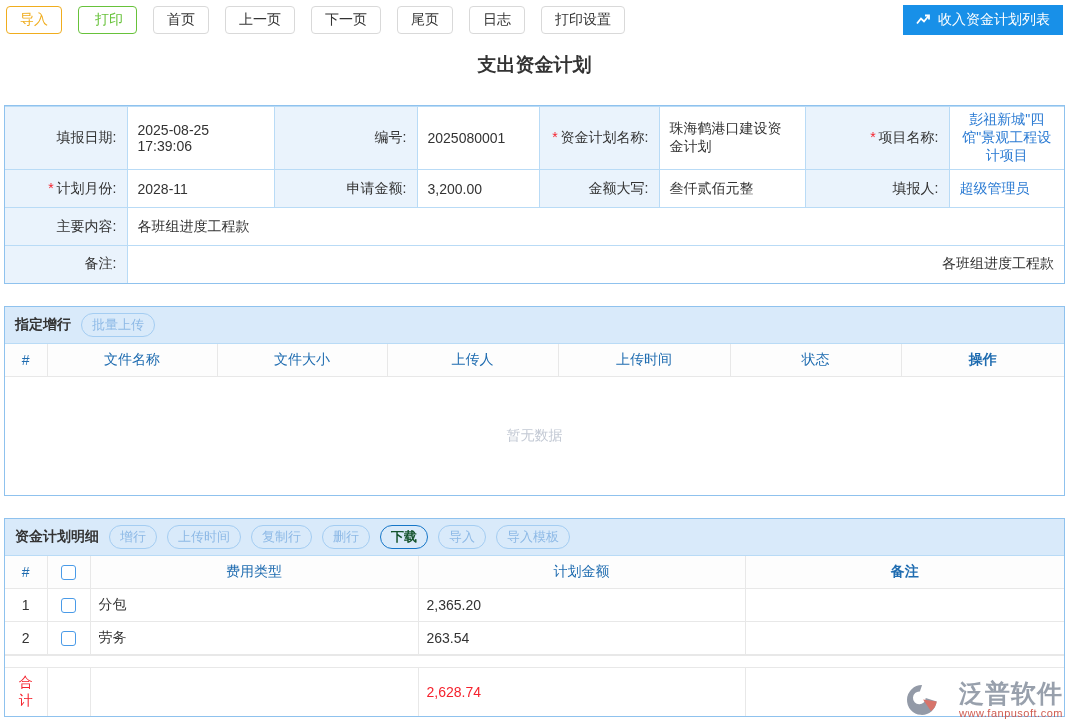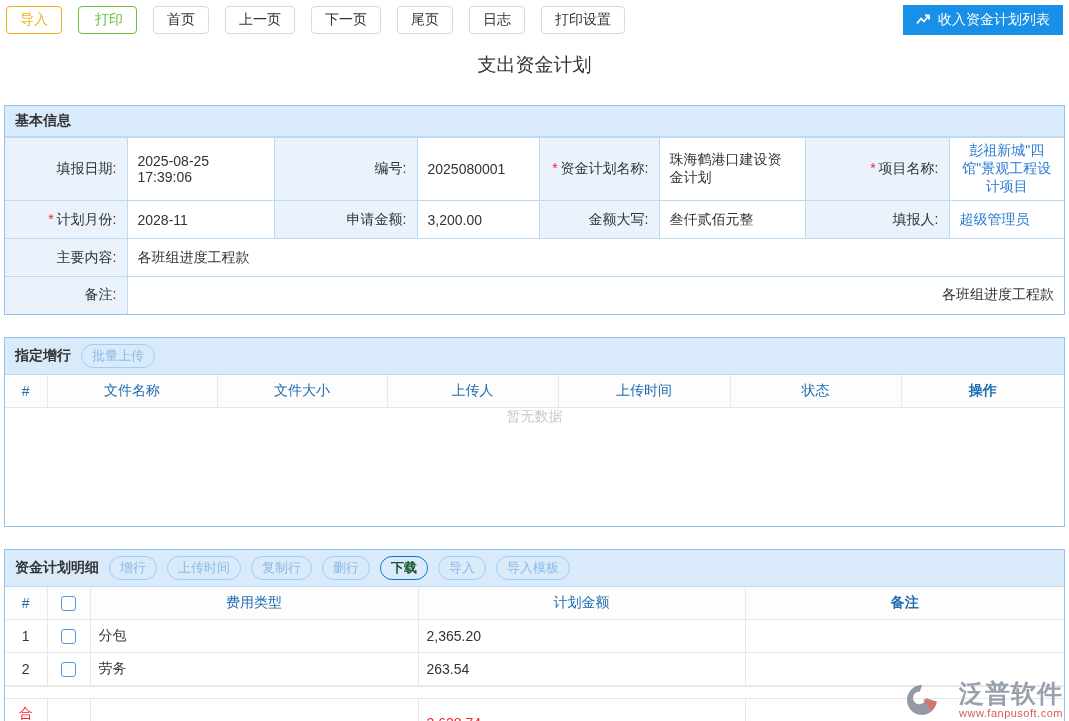--- a/index.html
+++ b/index.html
@@ -16,21 +16,21 @@
     padding:4px 13px; font-size:14px; color:#333; cursor:pointer; white-space:nowrap;
     font-family:inherit;
   }
   .tbtn-import { color:#f0ad1e; border-color:#f0ad1e; }
   .tbtn-print  { color:#67c23a; border-color:#67c23a;padding-left:16px; }
   .tbtn-primary {
     margin-left:auto; background:#1890e8; border-color:#1890e8; color:#fff;
     display:inline-flex; align-items:center; gap:7px; padding:5px 12px; border-radius:0;
   }
   
-  .page-title { text-align:center; font-size:19px; font-weight:normal; color:#333; margin:13px 0 27px 0; }
+  .page-title { text-align:center; font-size:19px; font-weight:bold; color:#333; margin:13px 0 27px 0; }
   
   .section { border:1px solid #8fc2ee; margin:0 4px 22px 4px; background:#fff; }
   .section-header {
     background:#d9eafa; padding:6px 10px; font-weight:bold; color:#333;
     display:flex; align-items:center; gap:10px; border-bottom:1px solid #b9dbf6;
   }
   .chip {
     font-weight:normal; font-size:13px; background:transparent; cursor:pointer;
     border:1px solid #a4cdf2; color:#8db9e6; border-radius:12px; padding:2px 10px;
     font-family:inherit;
@@ -47,21 +47,21 @@
   .link { color:#2b7bd3; }
   .center { text-align:center; }
   
   .grid-table { width:100%; border-collapse:collapse; table-layout:fixed; }
   .grid-table th, .grid-table td { border:1px solid #e8e8e8; font-weight:normal; }
   .grid-table th { color:#1f6cb0; padding:7px 6px; text-align:center; background:#fdfdfd; }
   .grid-table td { padding:6px 8px; height:33px; }
   .grid-table tr th:first-child, .grid-table tr td:first-child { border-left:none; }
   .grid-table tr th:last-child,  .grid-table tr td:last-child  { border-right:none;font-weight:bold; }
   .grid-table tr:first-child th { border-top:none; }
-  .empty-body { height:118px; display:flex; justify-content:center; }
+  .empty-body { height:118px; display:flex; align-items:center; justify-content:center; }
   .empty-text { color:#c3c9d4; font-size:14px; }
   
   .cbx {
     display:inline-block; width:15px; height:15px; border:1px solid #4a9be8;
     border-radius:3px; background:#fff; vertical-align:middle; cursor:pointer;
   }
   
   .spacer-row { height:12px; border-top:1px solid #e8e8e8; }
   .total-table { width:100%; border-collapse:collapse; table-layout:fixed; }
   .total-table td { border-top:1px solid #e8e8e8; border-right:1px solid #e8e8e8; padding:6px 8px; height:31px; }
@@ -92,23 +92,20 @@
         <polyline points="9,1.5 13,1.5 13,5.5" stroke="#fff" stroke-width="1.8" fill="none"></polyline>
       </svg>
     </span>
     <span>收入资金计划列表</span>
   </button>
 </div>
 
 <div class="page-title">支出资金计划</div>
 
 <div class="section">
-  <div class="section-header">
-    <span>基本信息</span>
-  </div>
   <table class="info-table">
     <colgroup>
       <col style="width:122px">
         <col style="width:147px">
         <col style="width:143px">
         <col style="width:122px">
       <col style="width:120px">
         <col style="width:146px">
         <col style="width:144px">
         <col>

